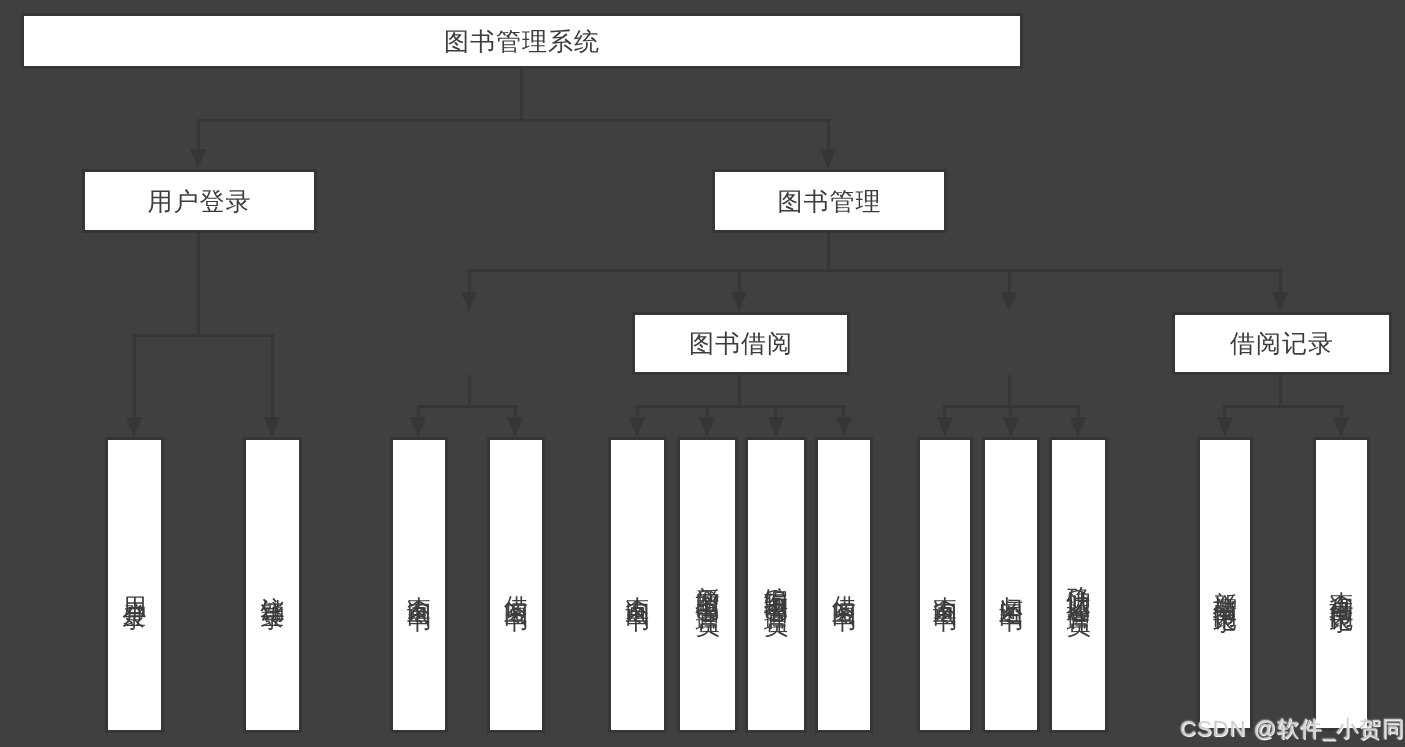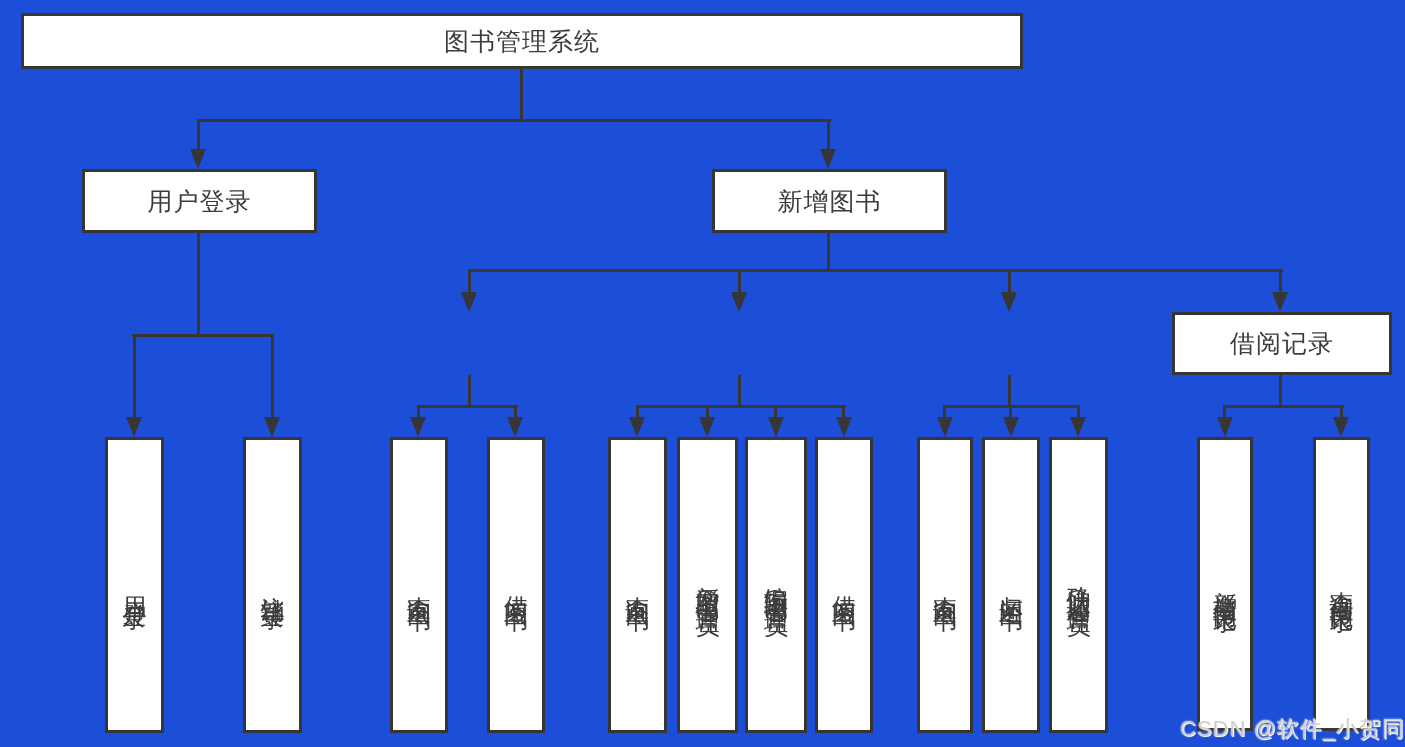--- a/index.html
+++ b/index.html
@@ -1,20 +1,20 @@
 <!DOCTYPE html>
 <html><head>
 <meta charset="utf-8">
 <style>
   html, body { margin: 0; padding: 0; background: #ffffff; }
   .canvas {
     position: relative;
     width: 1405px;
     height: 747px;
-    background: #1d4ed8;
+    background: #404040;
     font-family: "Liberation Sans", sans-serif;
     overflow: hidden;
   }
   .node {
     position: absolute;
     box-sizing: border-box;
     border: 3px solid #363636;
     background: #ffffff;
     display: flex;
     align-items: center;
@@ -64,41 +64,44 @@
   <div class="hline" style="left:197px; top:119px; width:634px;"></div>
   <div class="vline" style="left:197px; top:119px; height:33px;"></div>
   <div class="arrow" style="left:190px; top:149px;"></div>
   <div class="vline" style="left:827px; top:119px; height:33px;"></div>
   <div class="arrow" style="left:820px; top:149px;"></div>
 
   <div class="node h" style="left:82px; top:169px; width:235px; height:64px;">
     <span>用户登录</span>
   </div>
   <div class="node h" style="left:712px; top:169px; width:235px; height:64px;">
-    <span>新增图书</span>
+    <span>图书管理</span>
   </div>
 
   <div class="vline" style="left:197px; top:233px; height:104px;"></div>
   <div class="hline" style="left:132px; top:334px; width:142px;"></div>
   <div class="vline" style="left:133px; top:334px; height:85px;"></div>
   <div class="arrow" style="left:126px; top:417px;"></div>
   <div class="vline" style="left:271px; top:334px; height:85px;"></div>
   <div class="arrow" style="left:264px; top:417px;"></div>
 
   <div class="vline" style="left:827px; top:233px; height:39px;"></div>
   <div class="hline" style="left:468px; top:269px; width:815px;"></div>
   <div class="vline" style="left:468px; top:269px; height:26px;"></div>
   <div class="arrow" style="left:461px; top:292px;"></div>
   <div class="vline" style="left:738px; top:269px; height:26px;"></div>
   <div class="arrow" style="left:731px; top:292px;"></div>
   <div class="vline" style="left:1008px; top:269px; height:26px;"></div>
   <div class="arrow" style="left:1001px; top:292px;"></div>
   <div class="vline" style="left:1279px; top:269px; height:26px;"></div>
   <div class="arrow" style="left:1272px; top:292px;"></div>
 
+  <div class="node h" style="left:632px; top:312px; width:218px; height:63px;">
+    <span>图书借阅</span>
+  </div>
   <div class="node h" style="left:1172px; top:312px; width:220px; height:63px;font-family:Liberation Serif, serif;">
     <span>借阅记录</span>
   </div>
 
   <div class="vline" style="left:468px; top:375px; height:33px;"></div>
   <div class="hline" style="left:417px; top:405px; width:101px;"></div>
   <div class="vline" style="left:417px; top:405px; height:14px;"></div>
   <div class="arrow" style="left:410px; top:417px;"></div>
   <div class="vline" style="left:514px; top:405px; height:14px;"></div>
   <div class="arrow" style="left:507px; top:417px;"></div>

